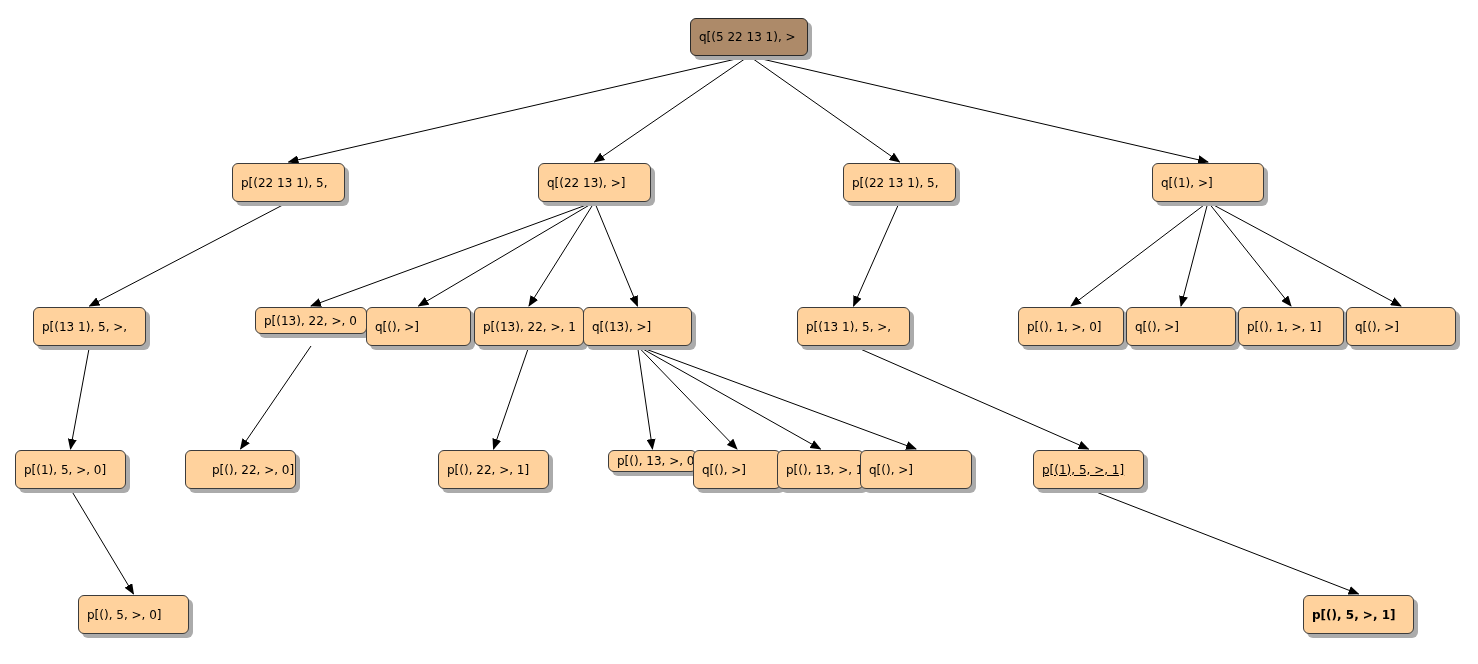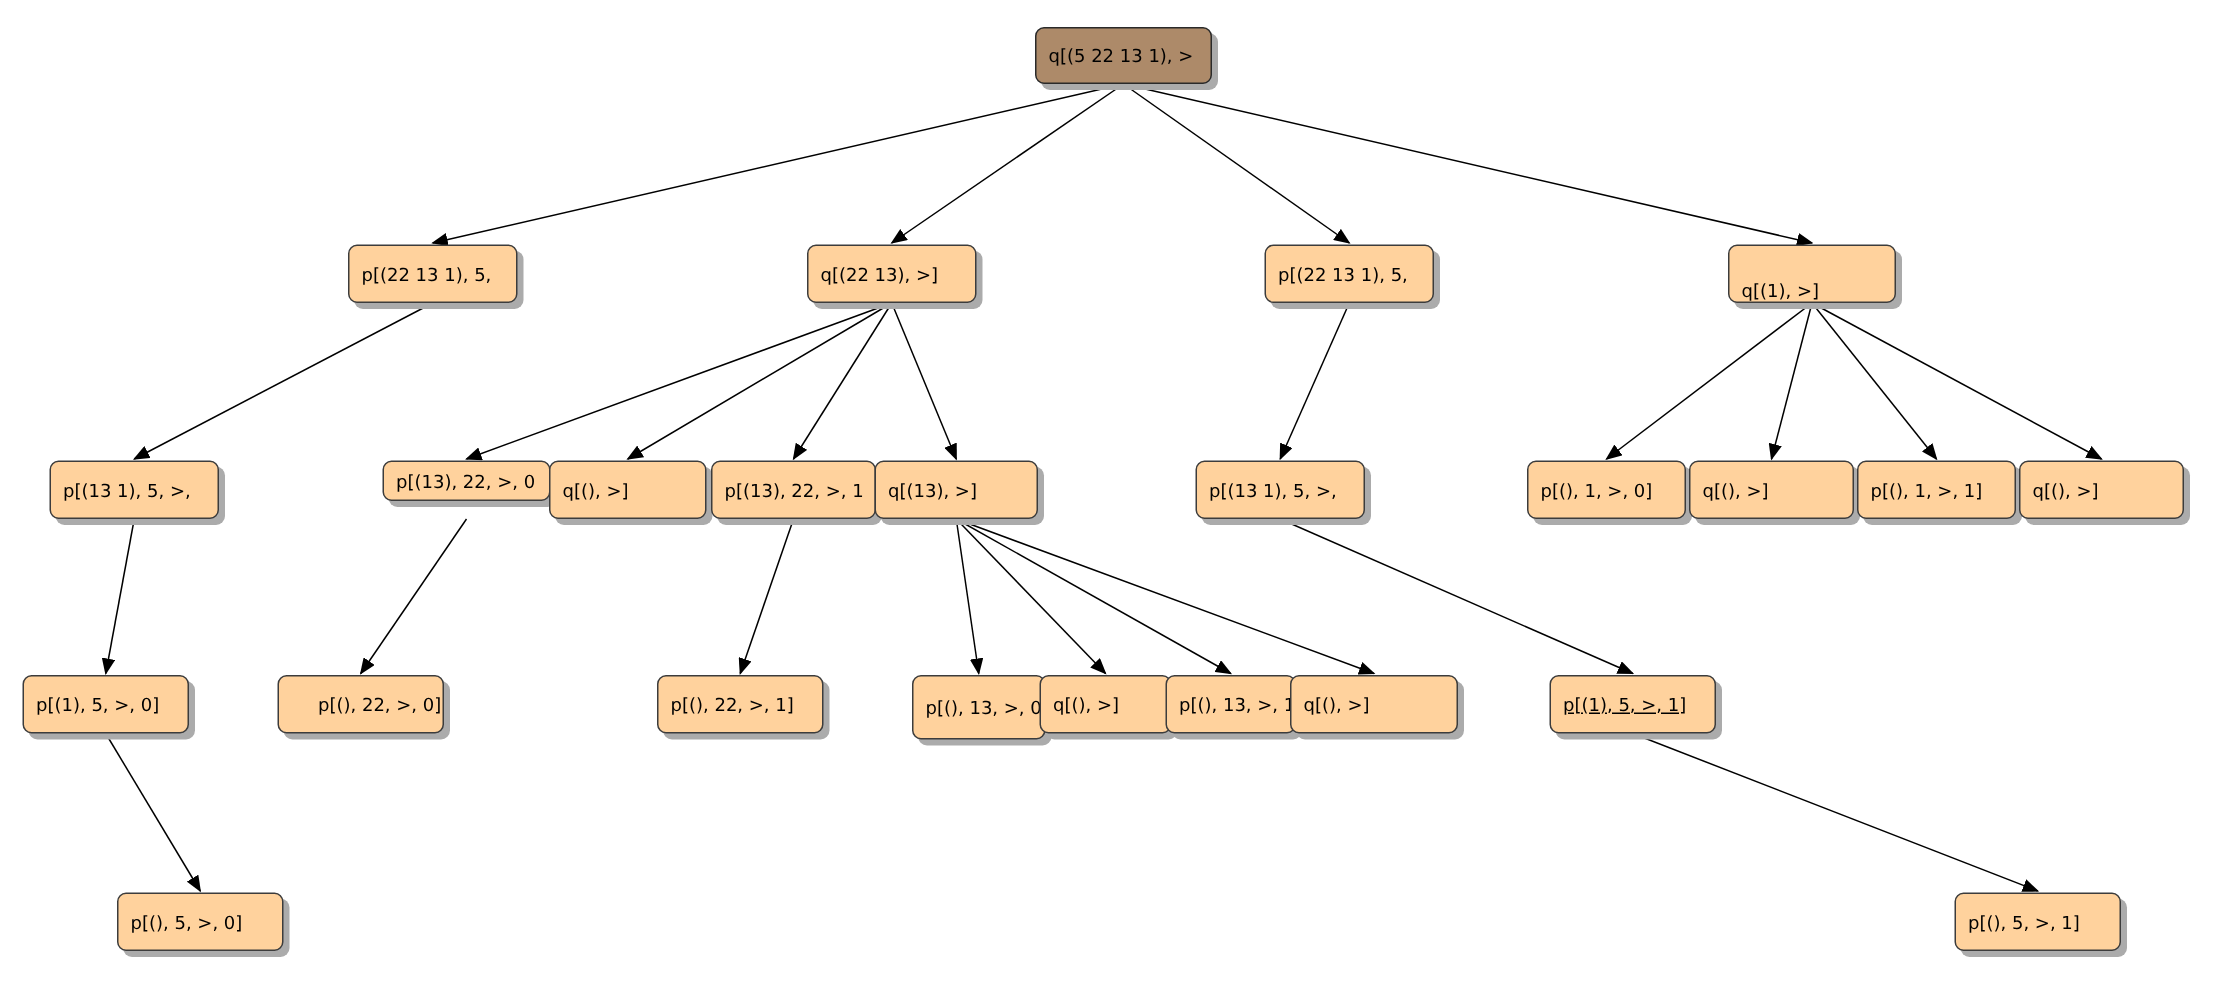--- a/index.html
+++ b/index.html
@@ -75,21 +75,21 @@
     </div>
     <div class="node" style="left: 232px; top: 163px; width: 113px; height: 39px;">
       <span>p[(22 13 1), 5,</span>
     </div>
     <div class="node" style="left: 538px; top: 163px; width: 113px; height: 39px;">
       <span>q[(22 13), &gt;]</span>
     </div>
     <div class="node" style="left: 843px; top: 163px; width: 113px; height: 39px;">
       <span>p[(22 13 1), 5,</span>
     </div>
-    <div class="node" style="left: 1152px; top: 163px; width: 112px; height: 39px; align-items: flex-end;">
+    <div class="node" style="left: 1152px; top: 163px; width: 112px; height: 39px;">
       <span>q[(1), &gt;]</span>
     </div>
     <div class="node" style="left: 33px; top: 307px; width: 113px; height: 39px;">
       <span>p[(13 1), 5, &gt;,</span>
     </div>
     <div class="node" style="left: 255px; top: 307px; width: 112px; height: 27px;">
       <span>p[(13), 22, &gt;, 0</span>
     </div>
     <div class="node" style="left: 366px; top: 307px; width: 105px; height: 39px;">
       <span>q[(), &gt;]</span>
@@ -117,34 +117,34 @@
     </div>
     <div class="node" style="left: 15px; top: 450px; width: 111px; height: 39px;">
       <span>p[(1), 5, &gt;, 0]</span>
     </div>
     <div class="node" style="left: 185px; top: 450px; width: 111px; height: 39px; padding-left: 26px;">
       <span>p[(), 22, &gt;, 0]</span>
     </div>
     <div class="node" style="left: 438px; top: 450px; width: 111px; height: 39px; text-align: center;">
       <span>p[(), 22, &gt;, 1]</span>
     </div>
-    <div class="node" style="left: 608px; top: 450px; width: 89px; height: 43px;">
+    <div class="node" style="left: 608px; top: 450px; width: 89px; height: 22px;">
       <span>p[(), 13, &gt;, 0</span>
     </div>
     <div class="node" style="left: 693px; top: 450px; width: 88px; height: 39px;">
       <span>q[(), &gt;]</span>
     </div>
     <div class="node" style="left: 777px; top: 450px; width: 87px; height: 39px;">
       <span>p[(), 13, &gt;, 1</span>
     </div>
     <div class="node" style="left: 860px; top: 450px; width: 112px; height: 39px;">
       <span>q[(), &gt;]</span>
     </div>
     <div class="node" style="left: 1033px; top: 450px; width: 111px; height: 39px; text-decoration: underline;">
       <span>p[(1), 5, &gt;, 1]</span>
     </div>
     <div class="node" style="left: 78px; top: 595px; width: 111px; height: 39px;">
       <span>p[(), 5, &gt;, 0]</span>
     </div>
-    <div class="node" style="left: 1303px; top: 595px; width: 111px; height: 39px;">
+    <div class="node" style="left: 1303px; top: 595px; width: 111px; height: 39px; font-weight: bold;">
       <span>p[(), 5, &gt;, 1]</span>
     </div>
   </div>
 
 </body></html>

